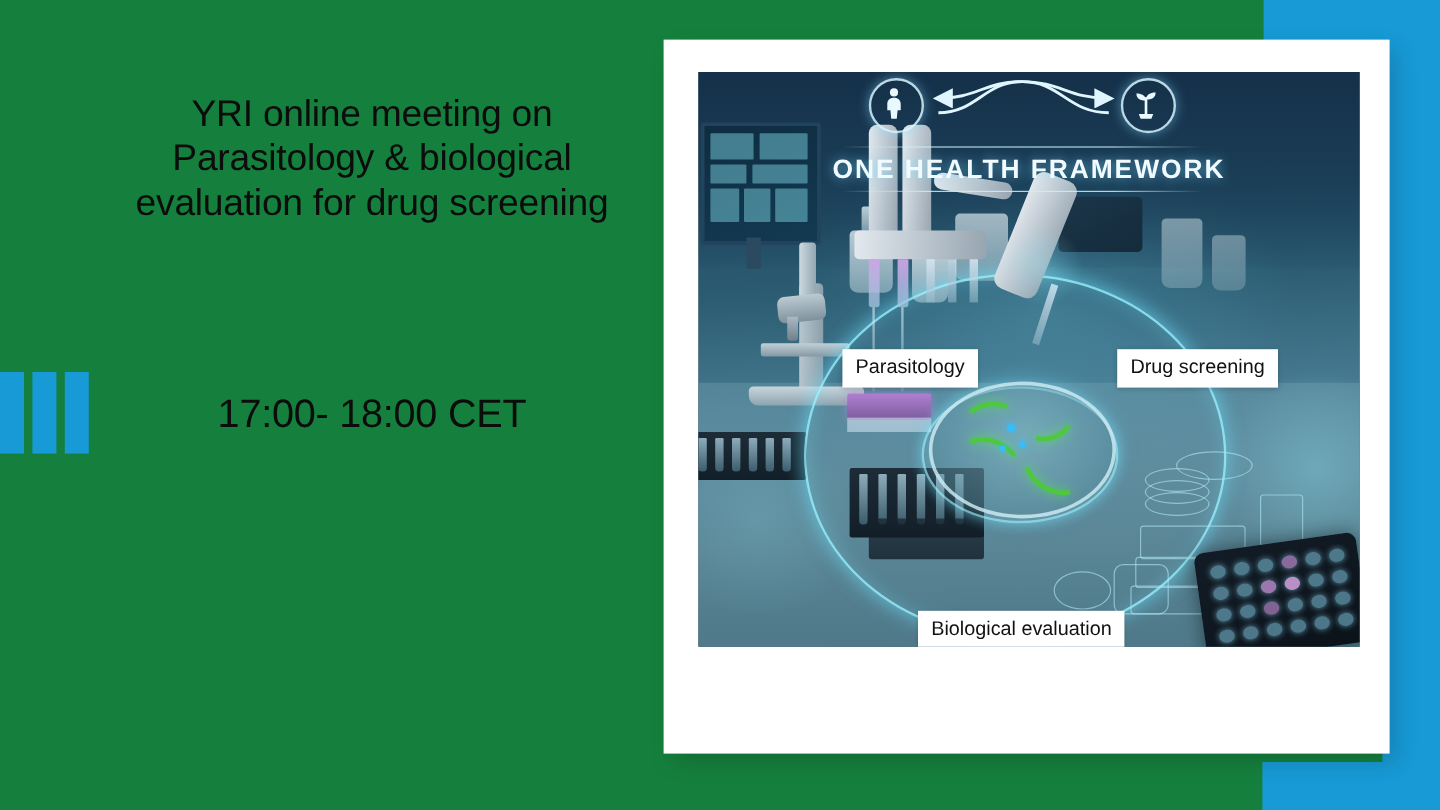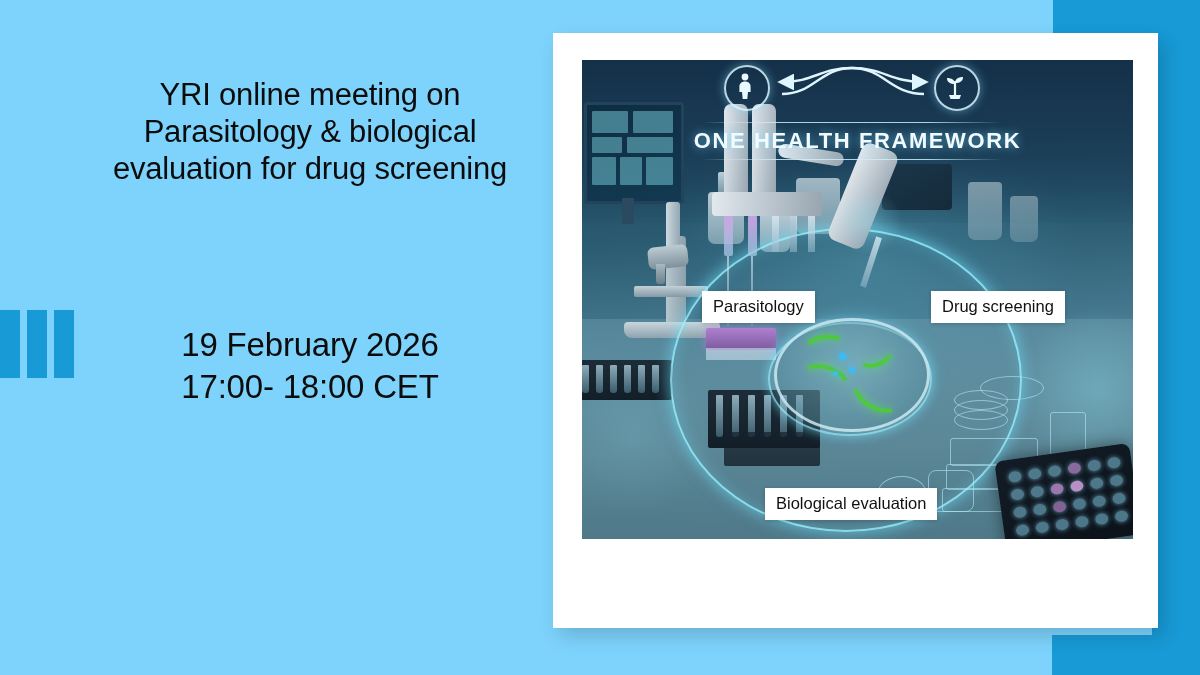--- a/index.html
+++ b/index.html
@@ -7,21 +7,21 @@
     padding: 0;
     background: #ffffff;
   }
   body {
     font-family: "Liberation Sans", sans-serif;
   }
   #slide {
     position: relative;
     width: 1200px;
     height: 675px;
-    background: #7dd3fc;
+    background: #15803d;
     overflow: hidden;
   }
 
   
   .bar {
     position: absolute;
     background: #179ad6;
   }
   #bar-1 { left: 0px;  top: 310px; width: 20px; height: 68px; }
   #bar-2 { left: 27px; top: 310px; width: 20px; height: 68px; }
@@ -285,21 +285,21 @@
     position:absolute;
     background: #ffffff;
     color: #111111;
     font-size: 16.5px;
     padding: 6px 11px 7px 11px;
     white-space: nowrap;
     box-shadow: 0 1px 4px rgba(0,0,0,0.2);
   }
   #chip-parasitology { left: 120px; top: 231px; }
   #chip-drug         { left: 349px; top: 231px; }
-  #chip-bio          { left: 183px; top: 428px; }
+  #chip-bio          { left: 183px; top: 449px; }
 
   .glow-blob {
     position:absolute; border-radius:50%;
     background: radial-gradient(circle, rgba(150,240,255,0.55), rgba(90,200,240,0) 70%);
   }
 </style>
 </head>
 <body>
 
 <div id="slide">
@@ -308,21 +308,20 @@
   <div class="bar" id="bar-2"></div>
   <div class="bar" id="bar-3"></div>
 
   <div id="blue-top-block"></div>
   <div id="blue-right-strip"></div>
   <div id="blue-bottom-block"></div>
 
   <div id="headline">YRI online meeting on Parasitology &amp; biological evaluation for drug screening</div>
 
   <div id="datetime">
-    <div>19 February 2026</div>
     <div>17:00- 18:00 CET</div>
   </div>
 
   <div id="photo-card"></div>
 
   <div id="photo-frame">
     <div class="scene"></div>
     <div class="scene-top"></div>
     <div class="desk"></div>
 

